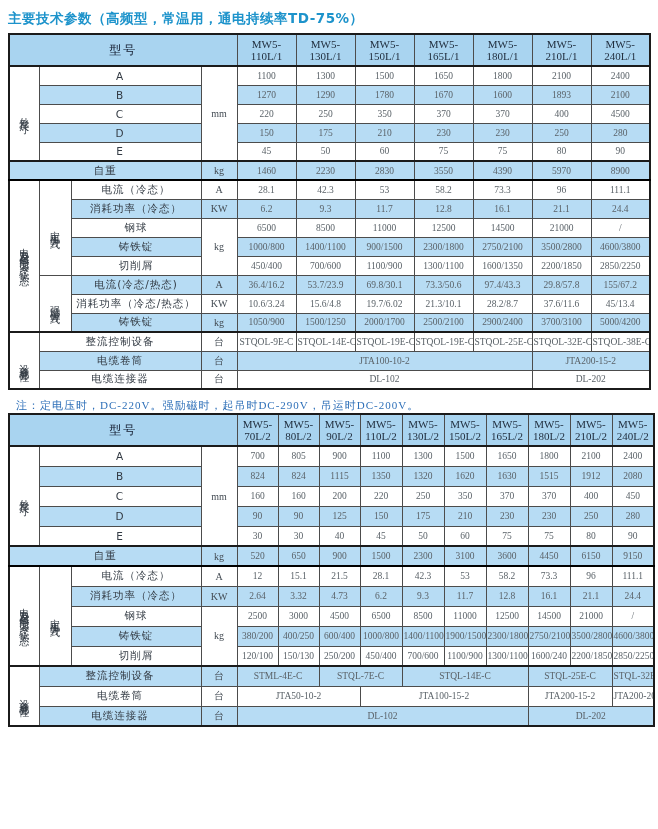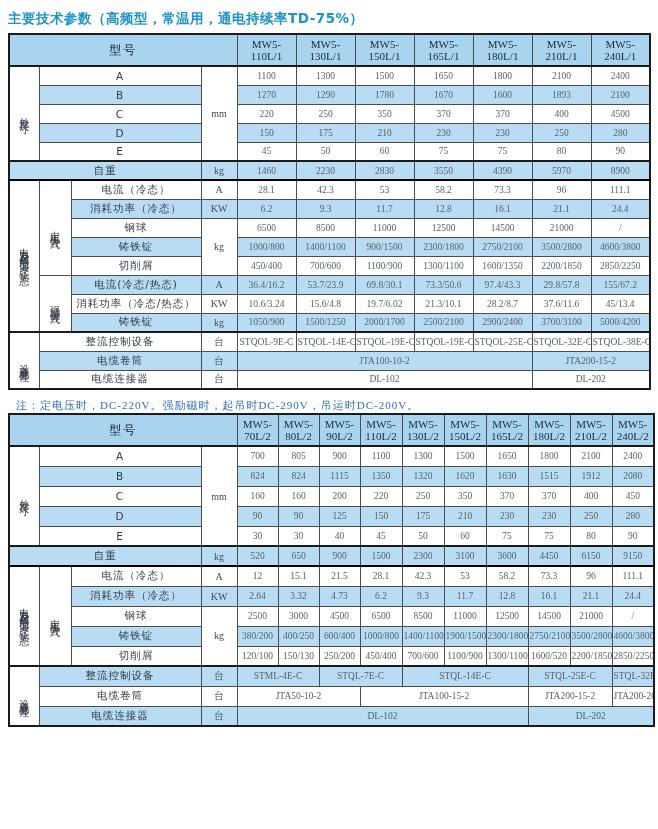--- a/index.html
+++ b/index.html
@@ -487,21 +487,21 @@
         </tr>
       <tr>
           <td class="item">切削屑</td>
           <td class="val">120/100</td>
           <td class="val">150/130</td>
           <td class="val">250/200</td>
           <td class="val">450/400</td>
           <td class="val">700/600</td>
           <td class="val">1100/900</td>
           <td class="val">1300/1100</td>
-          <td class="val">1600/520</td>
+          <td class="val">1600/240</td>
           <td class="val">2200/1850</td>
           <td class="val">2850/2250</td>
         </tr>
       <tr class="thick-top">
         <td class="vlabel h3" rowspan="3">
             <div class="vtext">设备成套性</div>
           </td>
         <td class="item" colspan="2">整流控制设备</td>
         <td class="unit">台</td>
       <td class="val" colspan="2">STML-4E-C</td>

